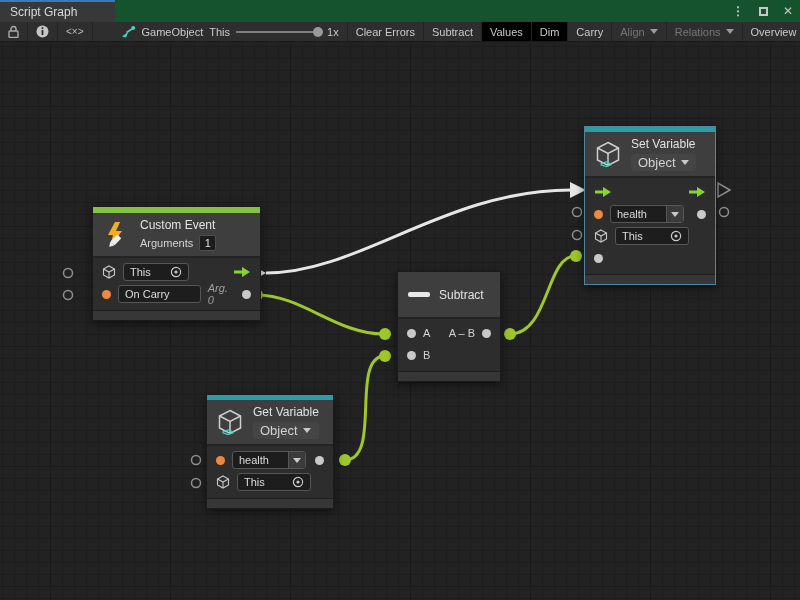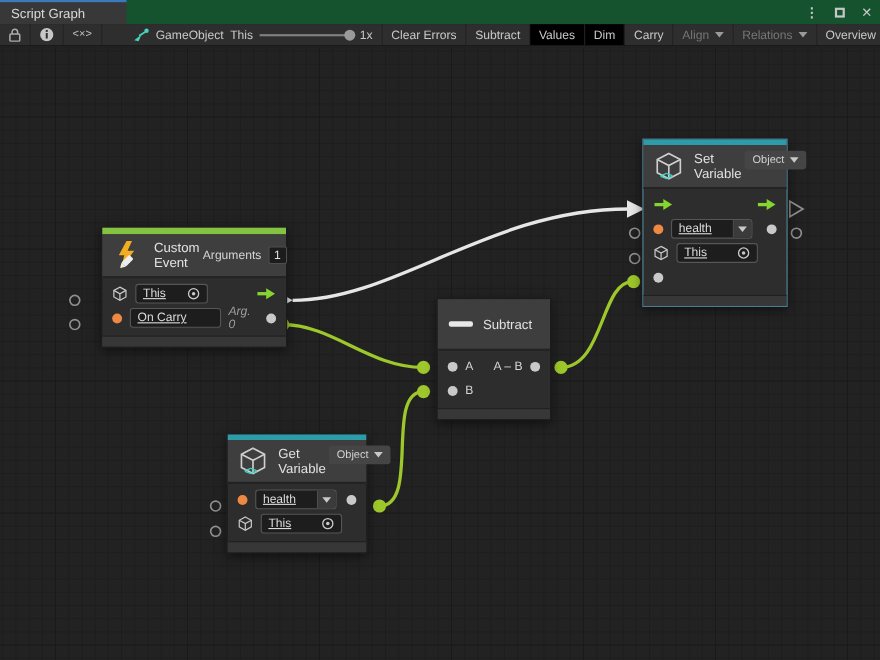--- a/index.html
+++ b/index.html
@@ -49,37 +49,37 @@
   }
   .wires { position:absolute; left:0; top:0; width:800px; height:557px; }
   
   .node {
     position:absolute; background:#2D2D2D; border:1px solid #1B1B1B;
     box-shadow:0 3px 9px rgba(0,0,0,.5); font-size:11px; color:#D4D4D4; cursor:default;
   }
   .node.selected { border:1px solid #4D87A0; }
   .colorbar { height:6px; }
   .node-header { background:#3E3E3E; border-bottom:2px solid #232323; display:flex; align-items:center; gap:9px; padding:5px 10px; }
-  .hdr-lines { display:flex; flex-direction:row; gap:3px; }
+  .hdr-lines { display:flex; flex-direction:column; gap:3px; }
   .node-title { font-size:12px; color:#E2E2E2; }
   .node-body { padding:3px 0 5px 0; }
   .nrow { height:22px; display:flex; align-items:center; padding:0 9px; gap:7px; }
   .node-footer { height:10px; background:#373737; border-top:1px solid #1E1E1E; }
   .dot { width:9px; height:9px; border-radius:50%; flex:none; }
   .dot.orange { background:#EE8943; }
   .dot.white  { background:#C9C9C9; }
   .field {
     background:#1D1D1D; border:1px solid #565656; border-radius:3px; height:18px;
-    display:flex; align-items:center; padding:0 6px; gap:6px; color:#DCDCDC; cursor:pointer;text-decoration:underline;
+    display:flex; align-items:center; padding:0 6px; gap:6px; color:#DCDCDC; cursor:pointer;
   }
   .field .fx { margin-left:auto; }
   .dd-seg { margin-left:auto; align-self:stretch; width:17px; background:#3B3B3B; border-left:1px solid #565656;
             border-radius:0 2px 2px 0; display:flex; align-items:center; justify-content:center; margin-right:-6px; }
   .dd-hdr { background:#454545; border-radius:3px; height:17px; display:inline-flex; align-items:center;
-            padding:0 7px; color:#D2D2D2; cursor:pointer; font-size:10px; }
+            padding:0 7px; color:#D2D2D2; cursor:pointer; font-size:13px; }
   .spacer { flex:1; }
   .num-field { background:#1C1C1C; border:1px solid #4E4E4E; border-radius:2px; min-width:17px; height:16px;
                display:inline-flex; align-items:center; justify-content:center; color:#E0E0E0; cursor:text; }
   .dim-label { color:#9E9E9E;font-style:italic; }
   .varicon { position:relative; width:27px; height:27px; flex:none; }
   .varicon .vteal { position:absolute; left:5px; bottom:-2px; color:#3FD6C3; font-weight:bold; font-size:11px; letter-spacing:-1px; }
   .minus-glyph { width:22px; height:5px; background:#E8E8E8; border-radius:2px; flex:none; }
   svg.icon { flex:none; display:block; }
 </style>
 </head>

